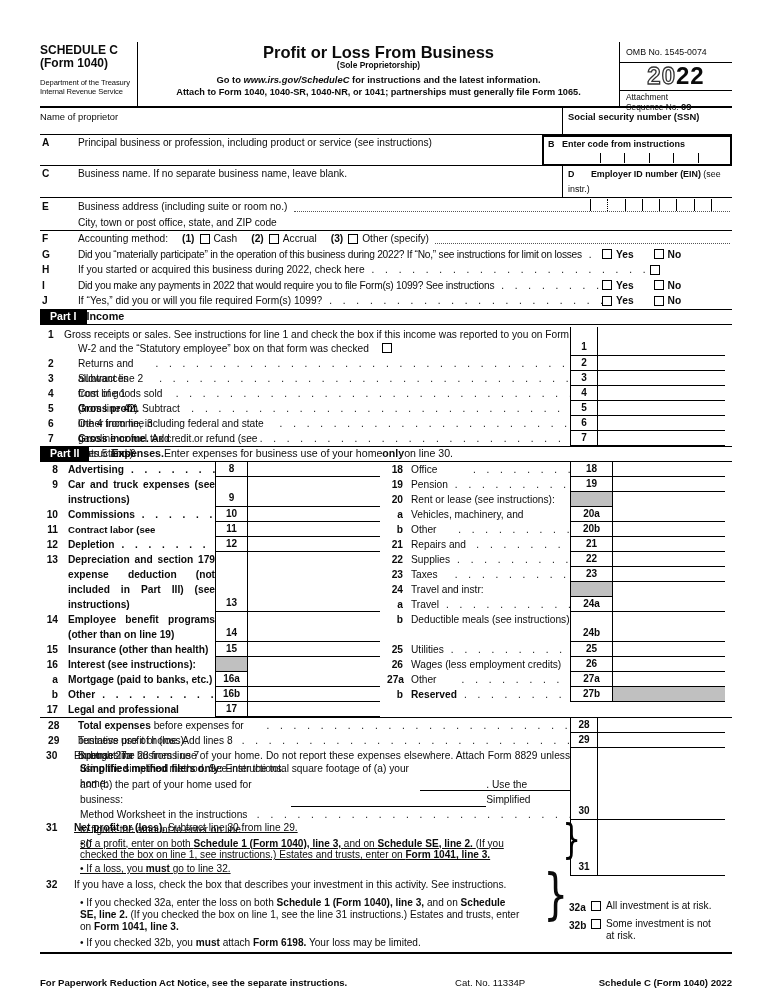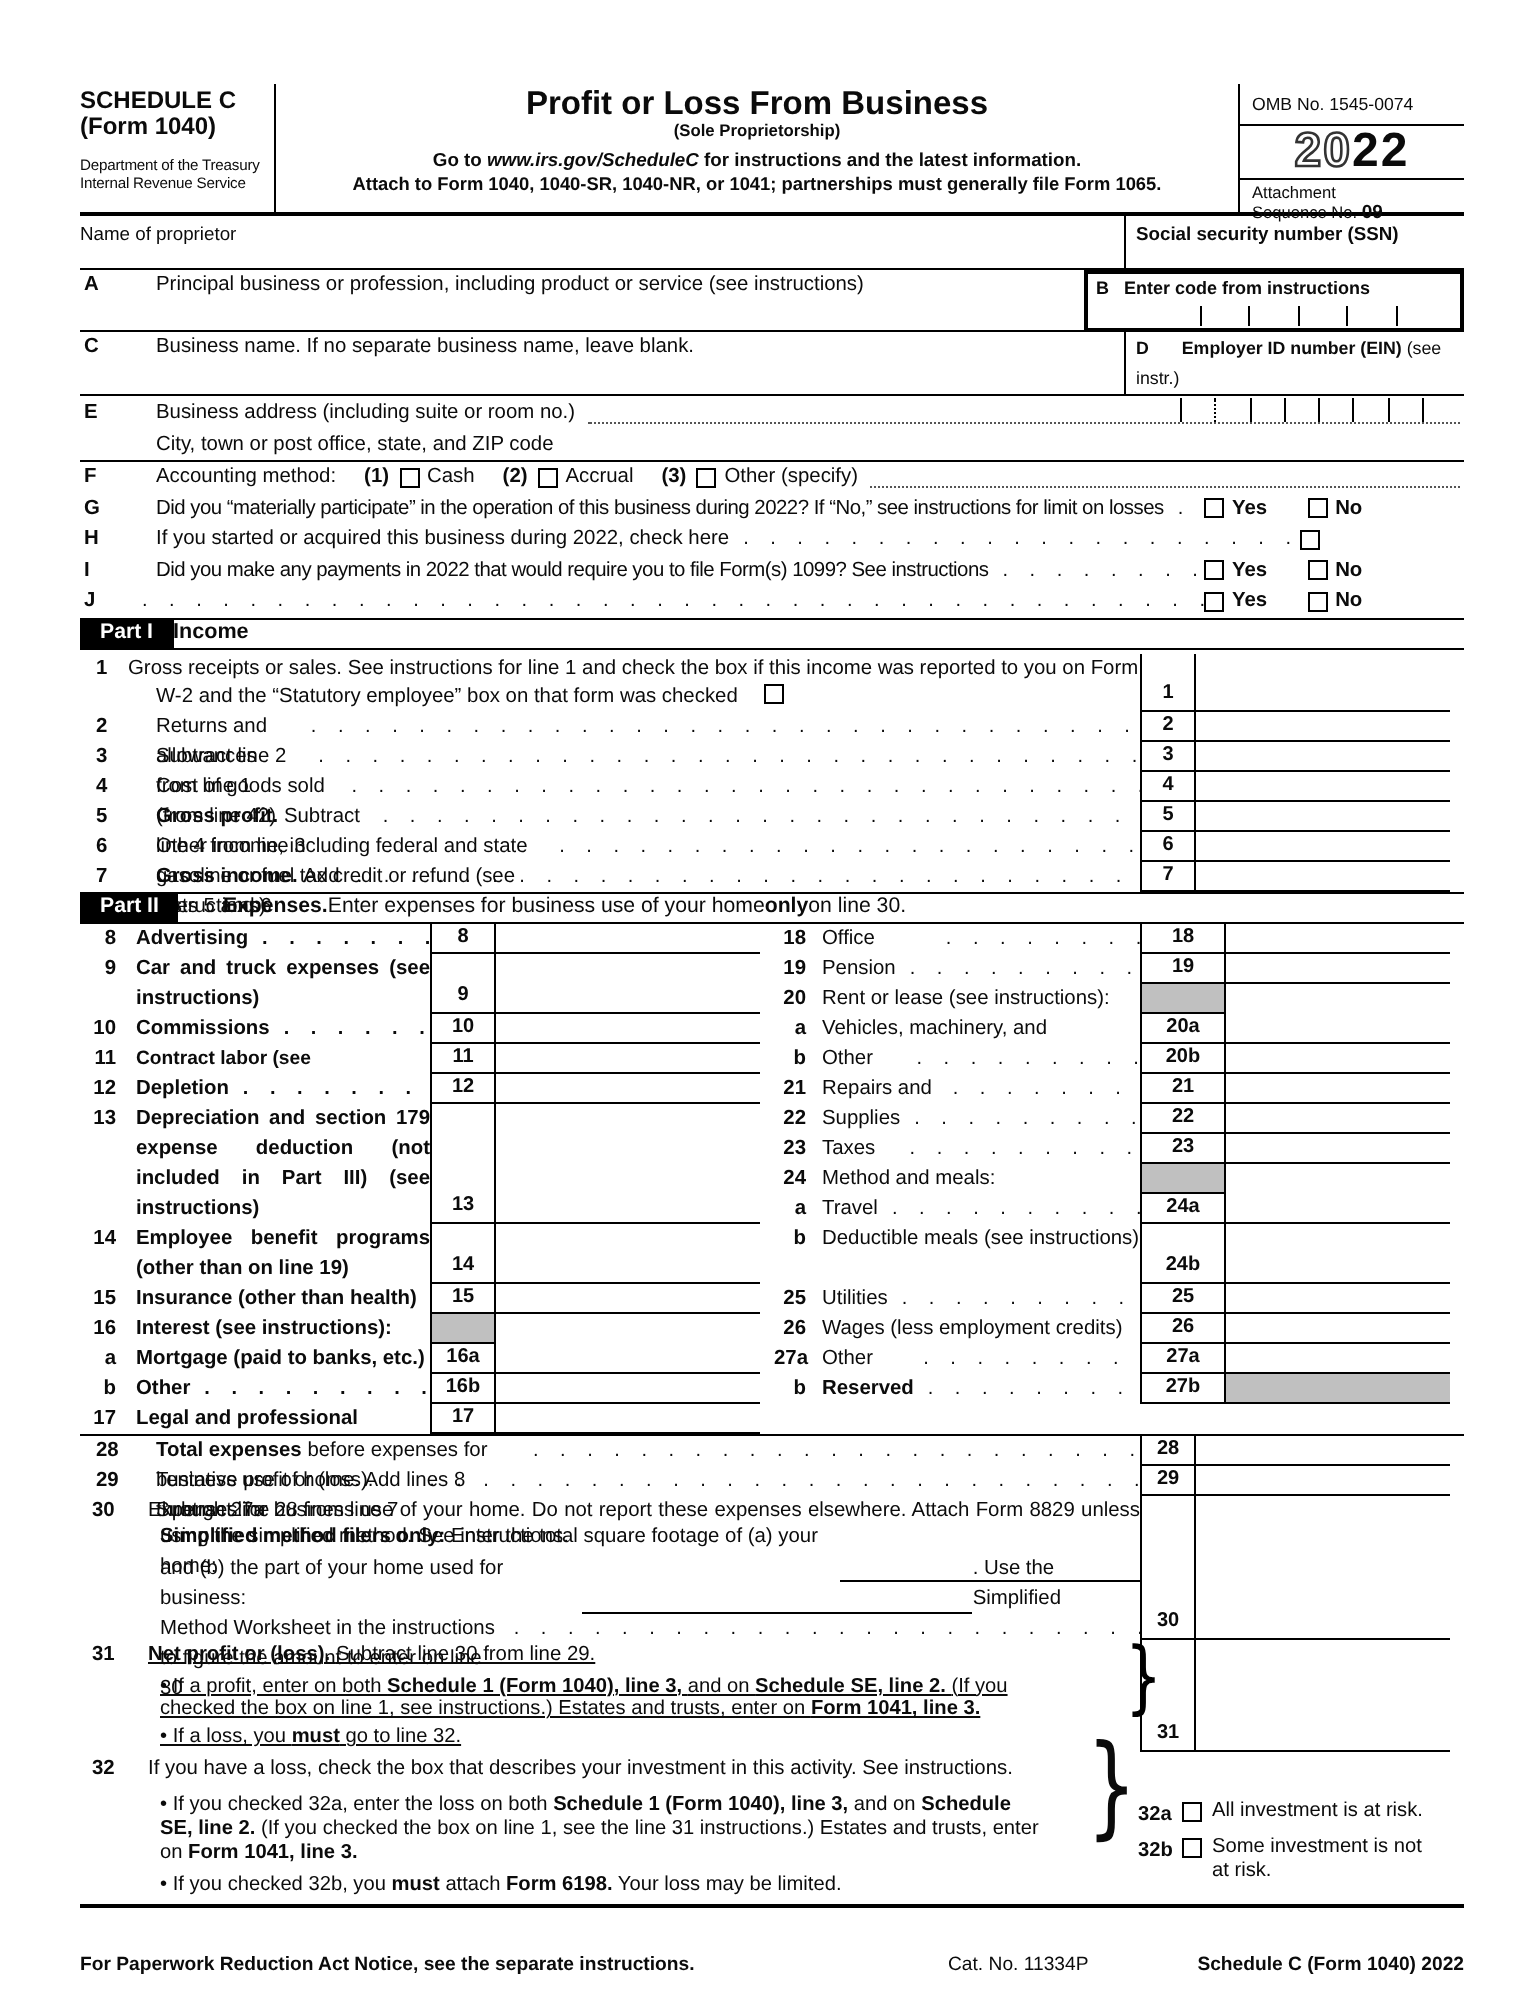--- a/index.html
+++ b/index.html
@@ -127,21 +127,21 @@
              transform:scaleX(0.7); }
   .r32right { margin-left:auto; width:163px; padding-top:22px; font-size:10.1px; }
   .r32item { display:flex; align-items:flex-start; margin-bottom:3px; }
   .r32item .rn { font-weight:bold; width:22px; flex:none; }
   .r32item .cb { margin:1px 5px 0 0; }
   .r32item .rtxt { width:108px; line-height:12px; }
 
   
   .footer { border-top:2px solid #000; display:flex; padding-top:21px; font-size:9.6px; position:relative; }
   .footer .fl { font-weight:bold; }
-  .footer .fc { position:absolute; left:415px; font-weight:normal;margin-left:19px; }
+  .footer .fc { position:absolute; left:415px; font-weight:normal; }
   .footer .fr { margin-left:auto; font-weight:bold; }
 </style>
 </head>
 <body>
 
 <div class="page">
 <div class="content">
 
   <div class="hdr">
     <div class="hdr-left">
@@ -281,20 +281,21 @@
       <span class="cb"></span>
           <span class="ylbl">Yes</span>
       <span class="gap"></span>
       <span class="cb"></span>
           <span class="nlbl">No</span>
     </span>
   </div>
 
   <div class="frow">
     <span class="lgut">J</span>
+    <span style="margin-left:14px; white-space:nowrap;">If “Yes,” did you or will you file required Form(s) 1099?</span>
     <span class="lead"></span>
     <span class="yn">
       <span class="cb"></span>
           <span class="ylbl">Yes</span>
       <span class="gap"></span>
       <span class="cb"></span>
           <span class="nlbl">No</span>
     </span>
   </div>
 
@@ -544,21 +545,21 @@
             <span class="xdesc">
               <span>Taxes and licenses</span>
               <span class="lead"></span>
             </span>
             <div class="xnum">23</div>
             <div class="xamt"></div>
           </div>
       <div class="xrow">
             <span class="xln">24</span>
             <span class="xdesc">
-              <span>Method and meals:</span>
+              <span>Travel and instr:</span>
             </span>
             <div class="xnum shade"></div>
             <div class="xamt noline"></div>
           </div>
       <div class="xrow">
             <span class="xln">a</span>
             <span class="xdesc">
               <span>Travel</span>
               <span class="lead"></span>
             </span>

